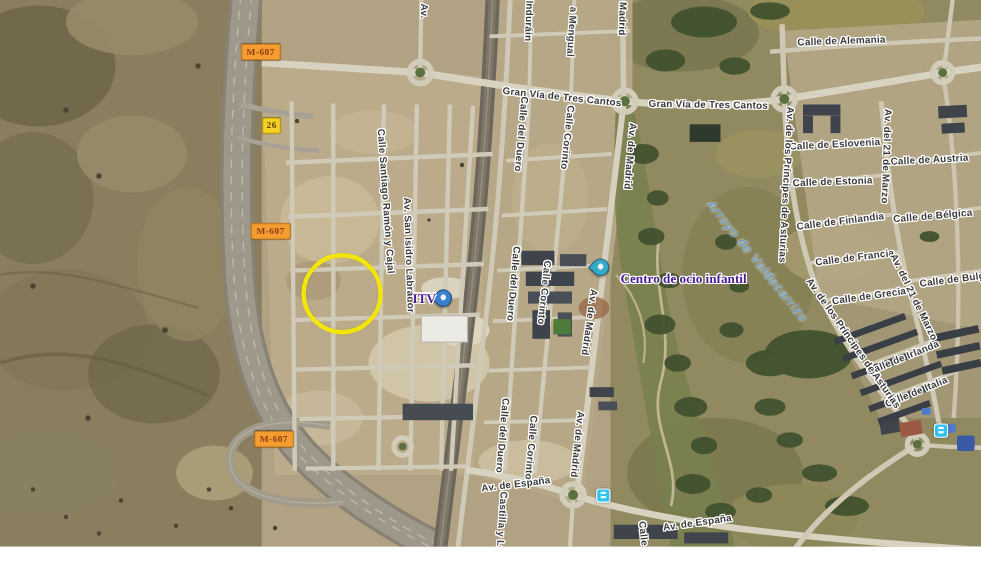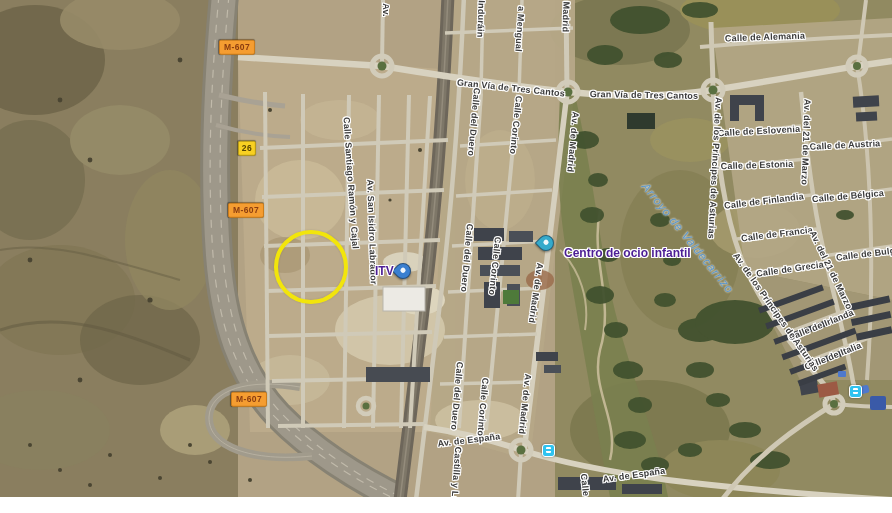--- a/index.html
+++ b/index.html
@@ -1,31 +1,31 @@
 <!DOCTYPE html>
 <html><head>
 <meta charset="utf-8">
 <style>
   html,body{margin:0;padding:0;background:#ffffff;}
   .stage{position:relative;width:892px;height:513px;background:#ffffff;overflow:hidden;
          font-family:"Liberation Sans",sans-serif;}
   .map-area{position:absolute;left:0;top:0;width:892px;height:497px;overflow:hidden;background:#b2a284;}
   .terrain-svg{position:absolute;left:0;top:0;z-index:0;display:block;}
   #labels{position:absolute;left:0;top:0;width:892px;height:497px;z-index:3;pointer-events:none;}
-  #overlay{position:absolute;left:0;top:0;width:892px;height:497px;z-index:4;}
+  #overlay{position:absolute;left:0;top:0;width:892px;height:497px;z-index:4;font-family:Liberation Serif, serif;}
   .lbl{position:absolute;white-space:nowrap;transform:translate(-50%,-50%);}
   .street{font-size:9px;font-weight:bold;color:#3b3b3b;letter-spacing:.2px;
     text-shadow:-1px 0 0 #fff,1px 0 0 #fff,0 -1px 0 #fff,0 1px 0 #fff,
                 -1px -1px 0 #fff,1px 1px 0 #fff,-1px 1px 0 #fff,1px -1px 0 #fff;}
   .water{font-size:11.5px;font-style:italic;color:#5b95c9;letter-spacing:1px;
     text-shadow:0 0 2px rgba(255,255,255,.75),0 0 2px rgba(255,255,255,.75);}
   .shield{position:absolute;transform:translate(-50%,-50%);background:#f59d31;color:#8a3c10;
     font-size:8.5px;font-weight:bold;line-height:1;padding:2px 4px;border-radius:2px;
     border:1px solid #cd7d1a;letter-spacing:.4px;box-shadow:0 0 1px rgba(0,0,0,.4);}
-  .shield.exit{background:#f8d022;color:#574400;border-color:#bb9c12;padding:2px 3px;margin-top:34px;}
+  .shield.exit{background:#f8d022;color:#574400;border-color:#bb9c12;padding:2px 3px;}
   .ring{position:absolute;border-radius:50%;border:4px solid #f2e50b;box-sizing:border-box;
     box-shadow:0 0 2px rgba(0,0,0,.15), inset 0 0 2px rgba(0,0,0,.15);}
   .pin{position:absolute;width:14px;height:14px;border-radius:50% 50% 50% 0;
     transform:rotate(45deg);background:var(--pc,#3a7fd0);border:1px solid rgba(20,40,60,.55);
     box-shadow:1px 1px 2px rgba(0,0,0,.35);}
   .pin::after{content:"";position:absolute;left:4px;top:4px;width:4.5px;height:4.5px;
     border-radius:50%;background:rgba(255,255,255,.92);}
   .poi-label{position:absolute;font-size:12px;font-weight:bold;color:#4c1d95;white-space:nowrap;
     text-shadow:-1px 0 0 #fff,1px 0 0 #fff,0 -1px 0 #fff,0 1px 0 #fff,
                 -1px -1px 0 #fff,1px 1px 0 #fff,-1px 1px 0 #fff,1px -1px 0 #fff;}

